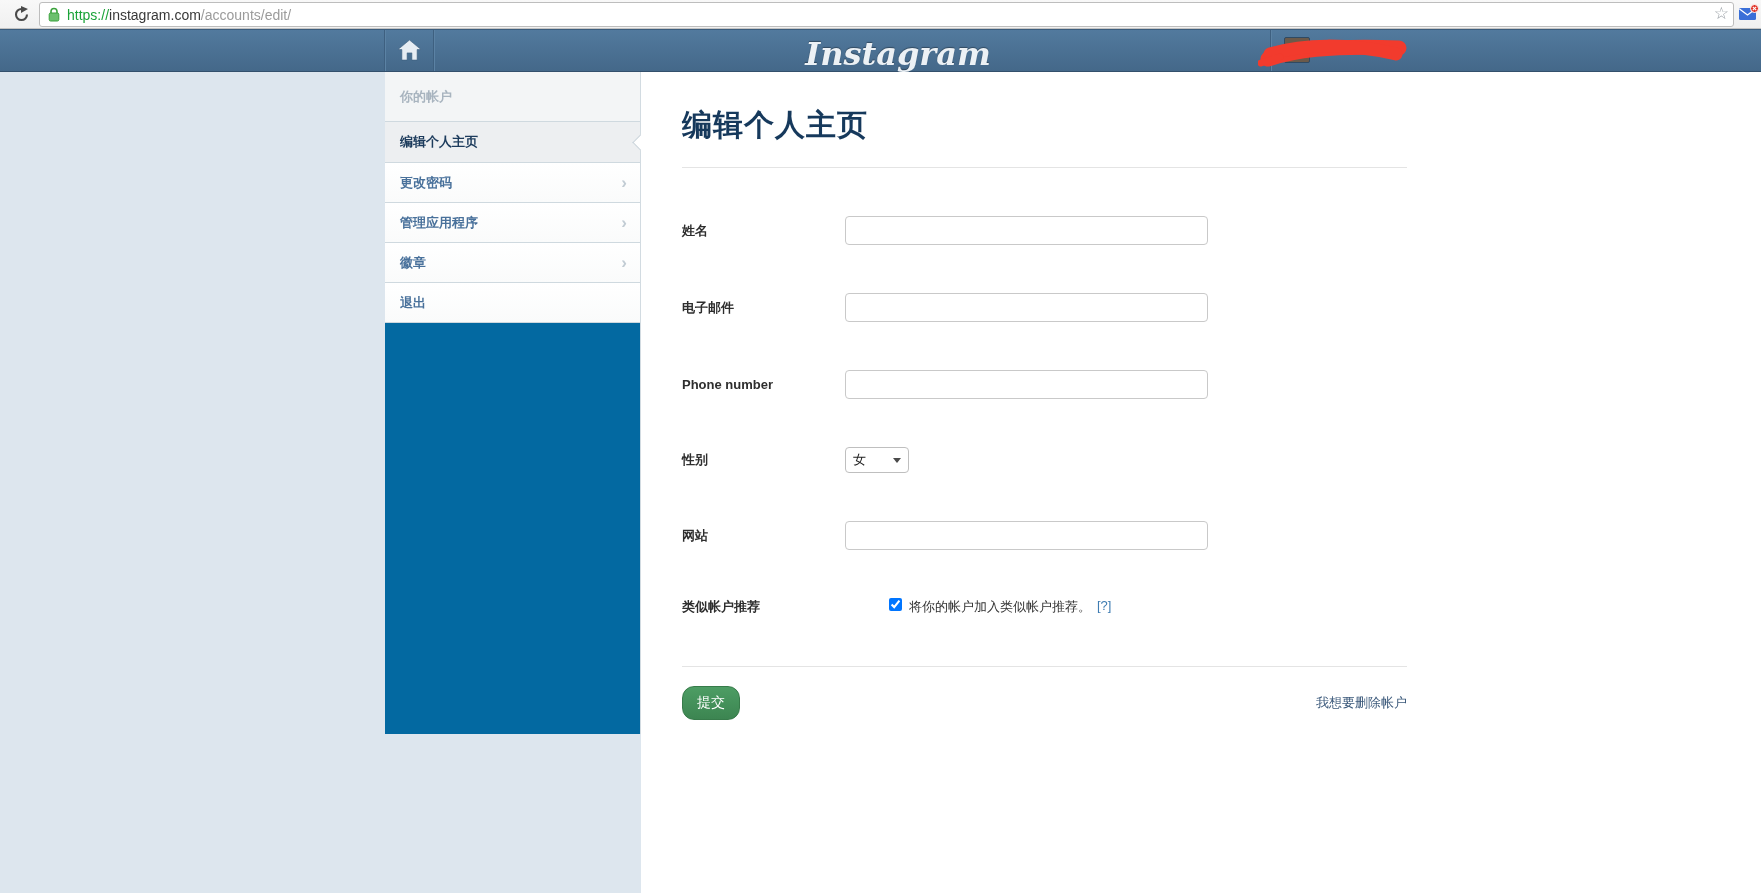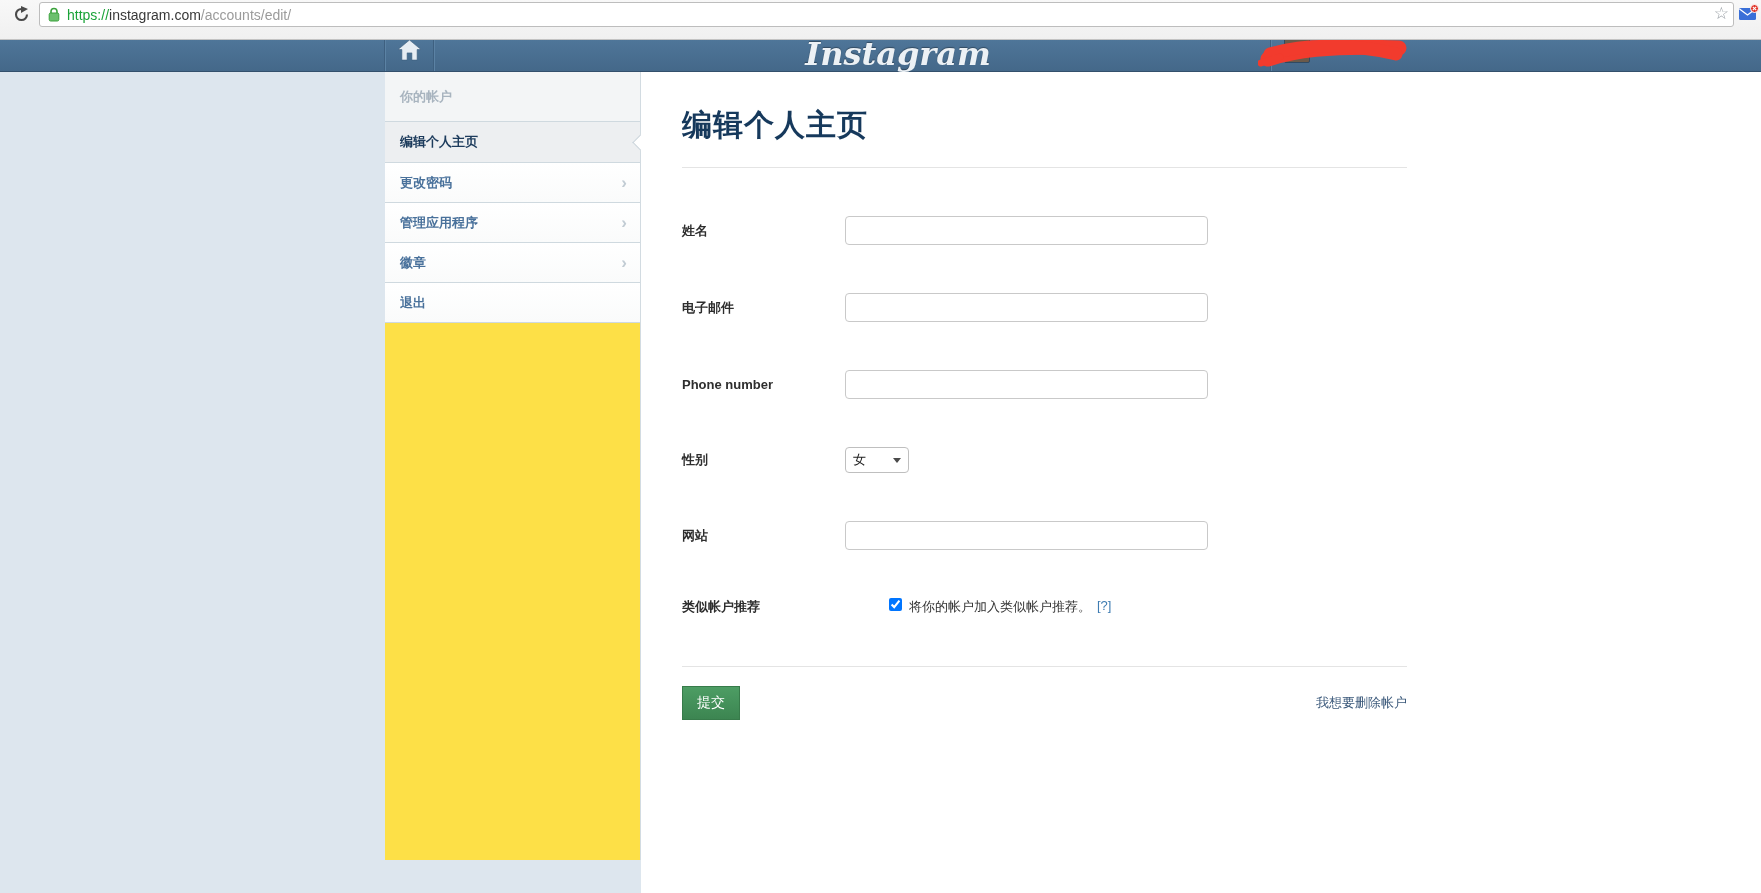--- a/index.html
+++ b/index.html
@@ -1,20 +1,20 @@
 <!DOCTYPE html>
 <html><head>
 <meta charset="utf-8">
 <style>
   * { margin:0; padding:0; box-sizing:border-box; }
   html,body { width:1761px; height:893px; overflow:hidden;
     font-family:"Liberation Sans", sans-serif; background:#dde6ee; }
 
   
-  .browser-bar { position:absolute; left:0; top:0; width:1761px; height:40px;
+  .browser-bar { position:absolute; left:0; top:0; width:1761px; height:29px;
     background:linear-gradient(#f8f8f8,#f0f0f0); border-bottom:1px solid #c3c3c3; z-index:30; }
   .reload-btn { position:absolute; left:8px; top:3px; width:26px; height:23px;
     display:flex; align-items:center; justify-content:center; cursor:pointer; }
   .url-field { position:absolute; left:39px; top:2px; width:1695px; height:25px;
     background:#fff; border:1px solid #bdbdbd; border-radius:3px;
     display:flex; align-items:center; padding:0 26px 0 8px; }
   .url-text { font-size:14px; white-space:nowrap; margin-left:7px; }
   .url-scheme { color:#1aa338; }
   .url-domain { color:#383838; }
   .url-path { color:#9b9b9b; }
@@ -32,22 +32,22 @@
     display:flex; align-items:center; justify-content:center; cursor:pointer; }
   .logo { position:absolute; left:898px; top:5px; transform:translateX(-50%);
     font-family:"DejaVu Serif", serif; font-style:italic; font-weight:bold;
     font-size:32px; color:#ecf1f5; text-shadow:0 -1px 1px rgba(0,0,0,.35); cursor:pointer; }
   .avatar { position:absolute; left:1284px; top:7px; width:26px; height:26px;
     background:#6b5a4a; border:1px solid #2f4a63; border-radius:2px; cursor:pointer; }
   .scribble { position:absolute; left:1258px; top:2px; z-index:5; pointer-events:none; }
 
   
   .left-bg { position:absolute; left:0; top:72px; width:385px; height:821px; background:#dde6ee; }
-  .sidebar { position:absolute; left:385px; top:72px; width:256px; height:788px;
-    background:#fde047; border-right:1px solid #d2dbe1; }
+  .sidebar { position:absolute; left:385px; top:72px; width:256px; height:662px;
+    background:#0369a1; border-right:1px solid #d2dbe1; }
   .content { position:absolute; left:641px; top:72px; width:1120px; height:821px;
     background:#fff; padding:33px 0 0 41px; }
 
   
   .sb-header { height:50px; line-height:50px; padding-left:15px; font-size:13px;
     font-weight:bold; color:#a8b4bf; background:#f3f5f6; border-bottom:1px solid #cfd9df; }
   .sb-item { position:relative; height:40px; line-height:39px; padding-left:15px;
     font-size:13px; font-weight:bold; color:#49719b; cursor:pointer;
     background:linear-gradient(#ffffff,#fafbfb); border-bottom:1px solid #cfd9df; }
   .sb-item.selected { background:#edeff1; color:#1c3b5c; height:41px; line-height:40px; }
@@ -80,21 +80,21 @@
     font-family:"Liberation Sans", sans-serif; }
   .row.bio-row { margin-bottom:20px; }
   .row.site-row { margin-bottom:16px; }
   .check-wrap { display:flex; align-items:flex-start; font-size:13px; color:#333;padding-left:44px; }
   .check-wrap input { width:13px; height:13px; margin-right:7px; cursor:pointer; }
   .help-link { color:#3e7cb2; margin-left:6px; text-decoration:none; cursor:pointer; }
   .footer-row { width:725px; margin-top:19px; display:flex;
     justify-content:space-between; align-items:center; }
   .submit-btn { font-size:14px; color:#fff; padding:7px 14px;
     background:linear-gradient(#4d9d64,#3c8551); border:1px solid #377b4a;
-    border-radius:0; cursor:pointer; font-family:Liberation Sans, sans-serif; }
+    border-radius:12px; cursor:pointer; font-family:Liberation Sans, sans-serif; }
   .delete-link { font-size:13px; color:#3a587a; text-decoration:none; cursor:pointer; }
 </style>
 </head>
 <body>
 
 <div class="browser-bar">
   <div class="reload-btn">
     <svg width="17" height="17" viewBox="0 0 17 17">
       <path d="M14 8.5 A5.5 5.5 0 1 1 8.5 3" fill="none" stroke="#4a4a4a" stroke-width="2.1"></path>
       <polygon points="8,0 15,3 8,7" fill="#4a4a4a"></polygon>

